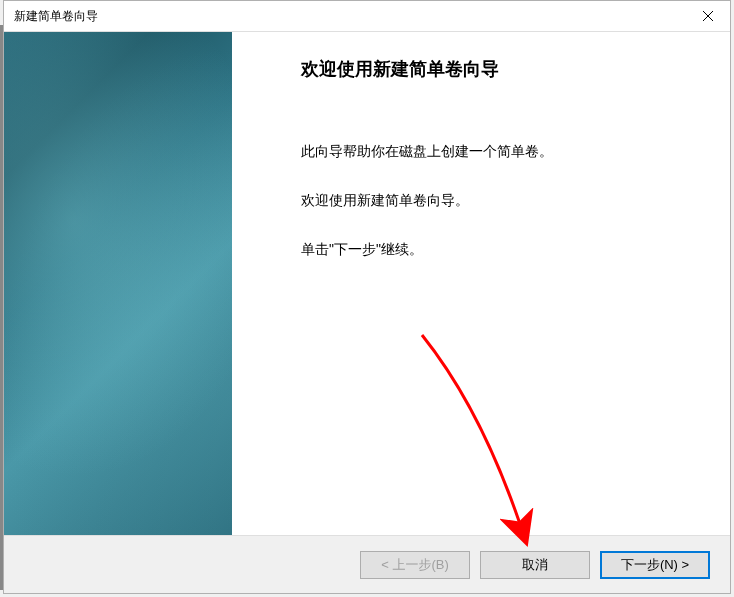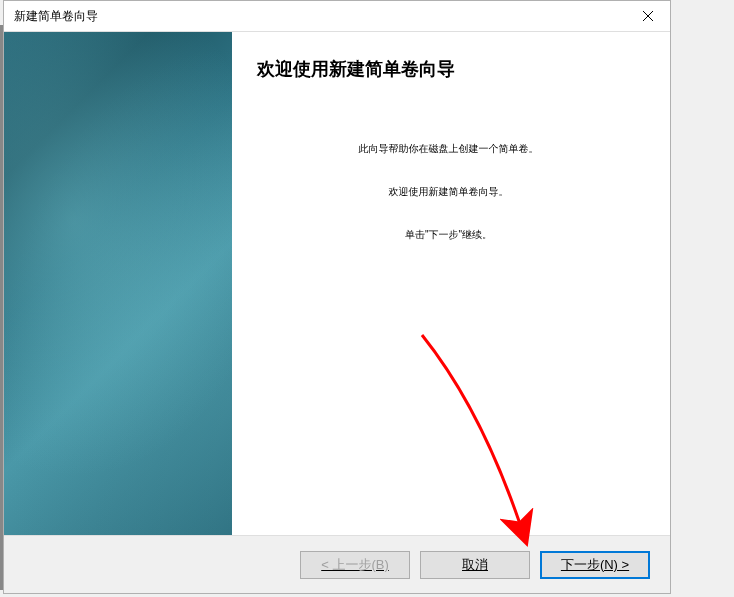--- a/index.html
+++ b/index.html
@@ -11,21 +11,21 @@
       font-family: "Microsoft YaHei", "SimSun", sans-serif;
       background: #f0f0f0;
       width: 734px;
       height: 597px;
       position: relative;
     }
     .dialog {
       position: absolute;
       left: 3px;
       top: 0;
-      width: 668px;
+      width: 728px;
       height: 594px;
       background: #ffffff;
       border: 1px solid #b0b0b0;
       display: flex;
       flex-direction: column;
     }
     .titlebar {
       height: 30px;
       display: flex;
       align-items: center;
@@ -65,44 +65,43 @@
       top: -50px;
       left: -50px;
       width: 400px;
       height: 600px;
       background: radial-gradient(ellipse at 30% 40%, rgba(120,200,210,0.4) 0%, transparent 50%),
                   radial-gradient(ellipse at 70% 70%, rgba(80,160,175,0.3) 0%, transparent 60%);
     }
     .main-content {
       flex: 1;
       padding: 25px 30px 36px 25px;
+      margin-left: 44px;
     }
     .wizard-title {
       font-size: 18px;
       font-weight: bold;
       color: #000;
       margin-bottom: 60px;
     }
     .wizard-text {
-      font-size: 10px;
+      font-size: 14px;
       color: #000;
       line-height: 1.5;
       margin-bottom: 28px;
-      text-align: center;
     }
     .button-bar {
       height: 58px;
       border-top: 1px solid #dfdfdf;
       display: flex;
       align-items: center;
       justify-content: flex-end;
       padding: 0 20px;
       gap: 10px;
       background: #f0f0f0;
-      text-decoration: underline;
     }
     .btn {
       height: 28px;
       min-width: 110px;
       padding: 0 15px;
       background: #e1e1e1;
       border: 1px solid #adadad;
       font-size: 13px;
       font-family: inherit;
       cursor: pointer;

